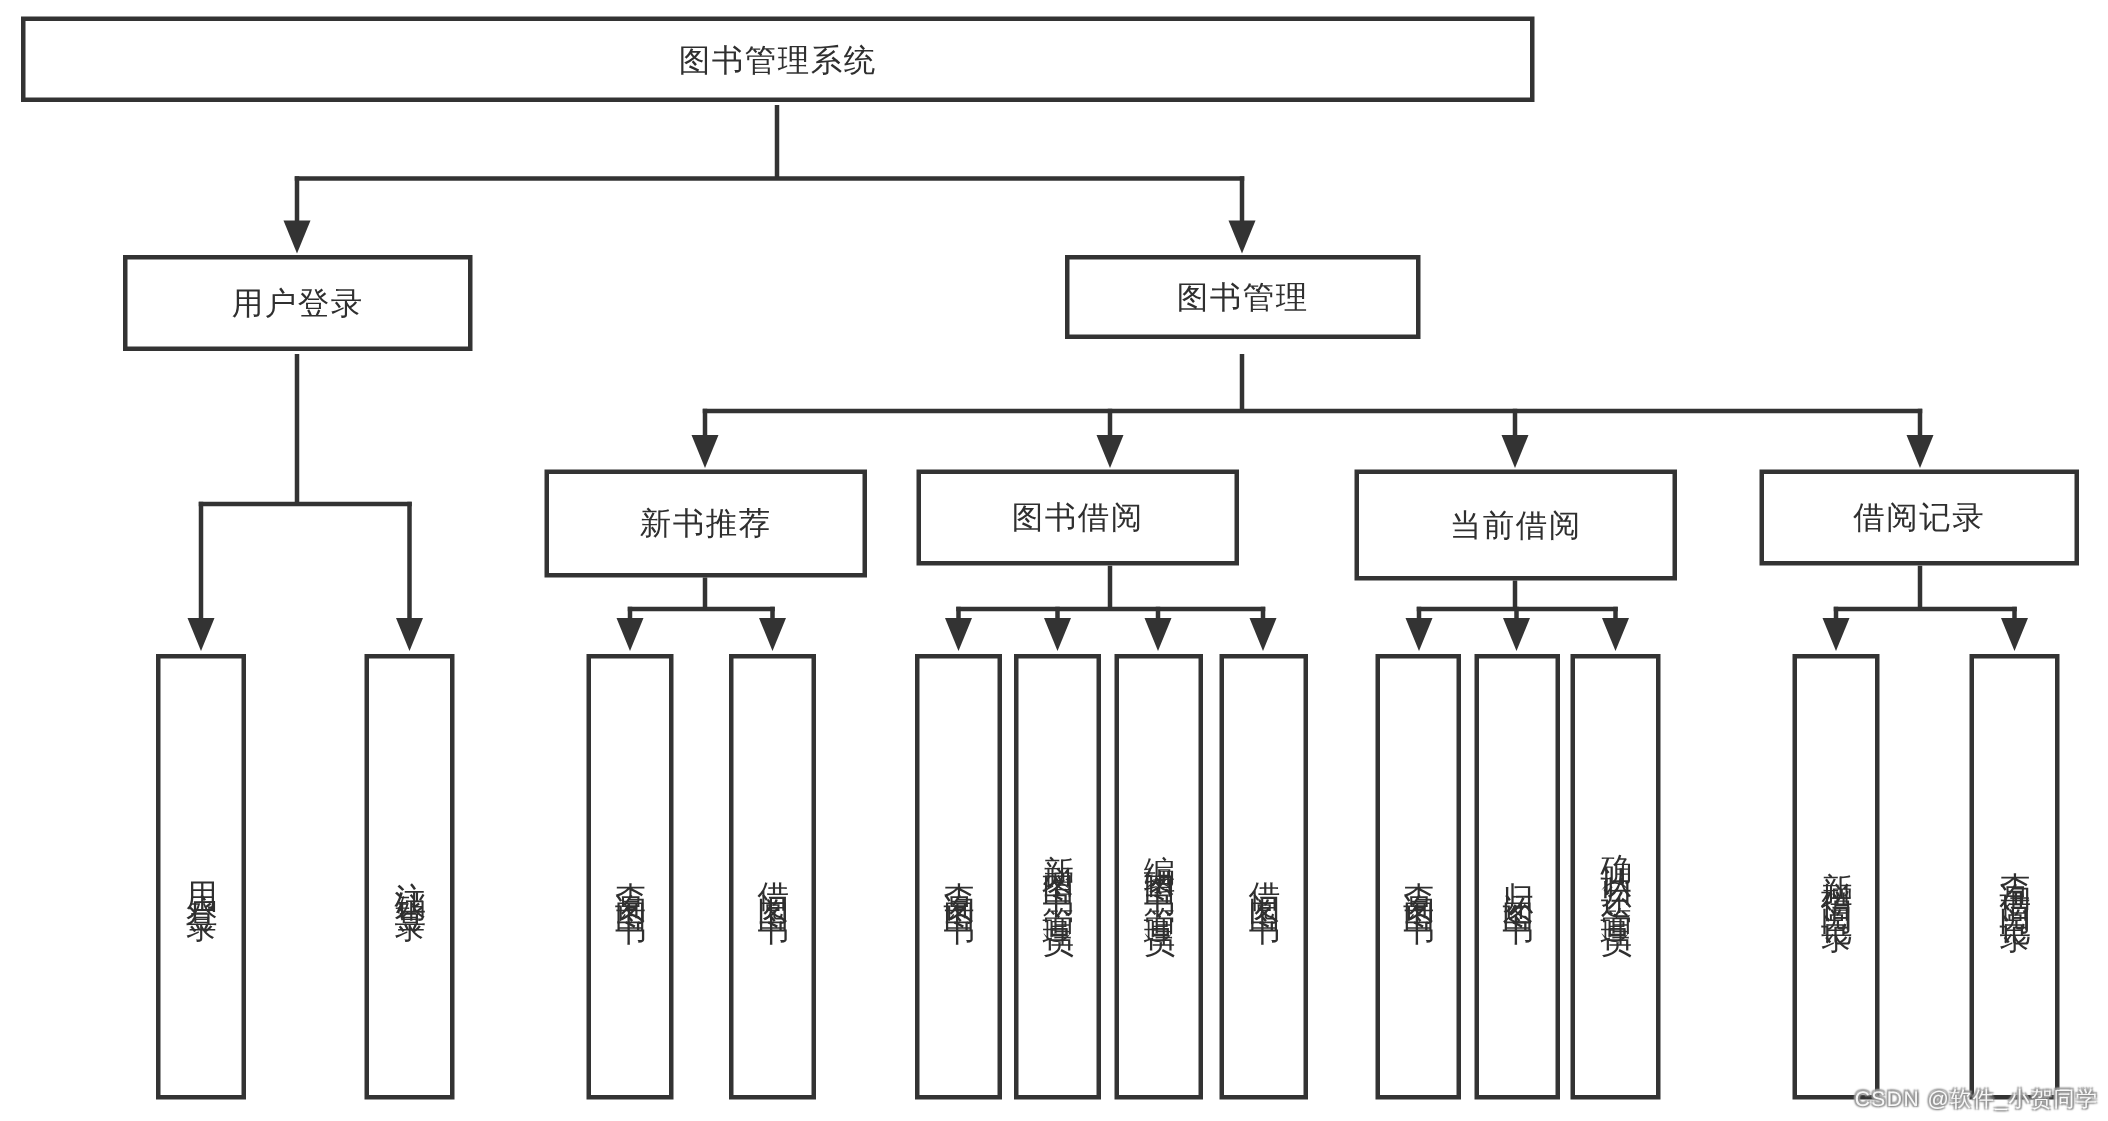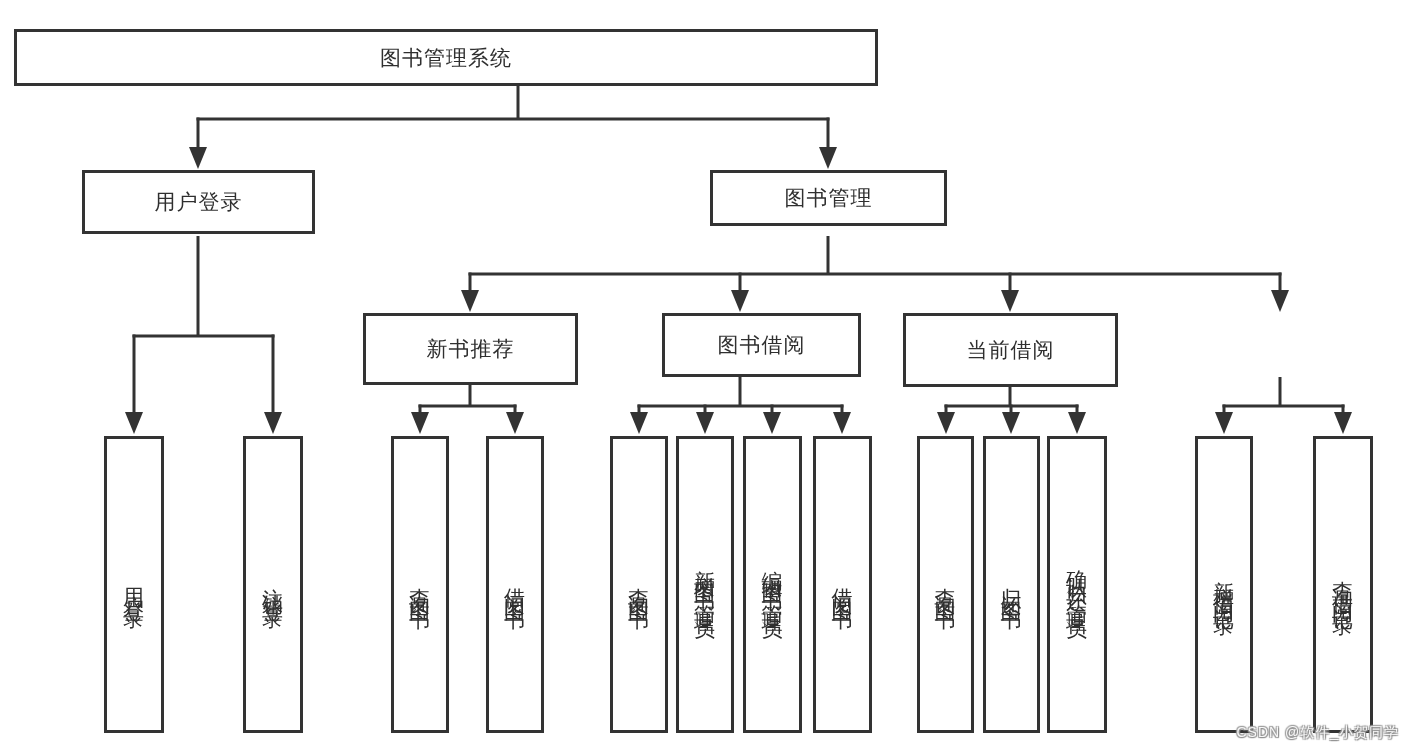--- a/index.html
+++ b/index.html
@@ -111,28 +111,29 @@
     <polygon points="1068,412 1086,412 1077,434"></polygon>
 
     <line x1="1280" y1="377" x2="1280" y2="406"></line>
     <line x1="1222.5" y1="406" x2="1344.5" y2="406"></line>
     <line x1="1224" y1="404.5" x2="1224" y2="416"></line>
     <polygon points="1215,412 1233,412 1224,434"></polygon>
     <line x1="1343" y1="404.5" x2="1343" y2="416"></line>
     <polygon points="1334,412 1352,412 1343,434"></polygon>
   </svg>
 
-  <div class="box hbox root-box" style="left:14px;top:29px;width:864px;height:57px">图书管理系统</div>
+  <div class="box hbox root-box" style="left:14px;top:11px;width:1009px;height:57px">图书管理系统</div>
 
   <div class="box hbox" style="left:82px;top:170px;width:233px;height:64px">用户登录</div>
   <div class="box hbox" style="left:710px;top:170px;width:237px;height:56px">图书管理</div>
 
   <div class="box hbox" style="left:363px;top:313px;width:215px;height:72px">新书推荐</div>
-  <div class="box hbox" style="left:662px;top:313px;width:199px;height:64px">图书借阅</div>
+  <div class="box hbox" style="left:611px;top:313px;width:215px;height:64px">图书借阅</div>
   <div class="box hbox" style="left:903px;top:313px;width:215px;height:74px">当前借阅</div>
+  <div class="box hbox" style="left:1173px;top:313px;width:213px;height:64px">借阅记录</div>
 
   <div class="box leaf" style="left:104px;top:436px;width:60px;height:297px">用户登录</div>
   <div class="box leaf" style="left:243px;top:436px;width:60px;height:297px">注销登录</div>
 
   <div class="box leaf" style="left:391px;top:436px;width:58px;height:297px">查询图书</div>
   <div class="box leaf" style="left:486px;top:436px;width:58px;height:297px">借阅图书</div>
 
   <div class="box leaf" style="left:610px;top:436px;width:58px;height:297px">查询图书</div>
   <div class="box leaf" style="left:676px;top:436px;width:58px;height:297px">新增图书（管理员）</div>
   <div class="box leaf" style="left:743px;top:436px;width:59px;height:297px">编辑图书（管理员）</div>

